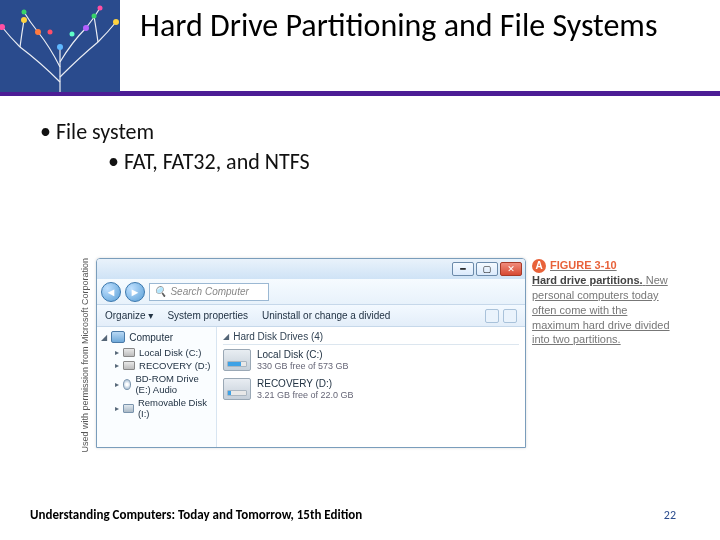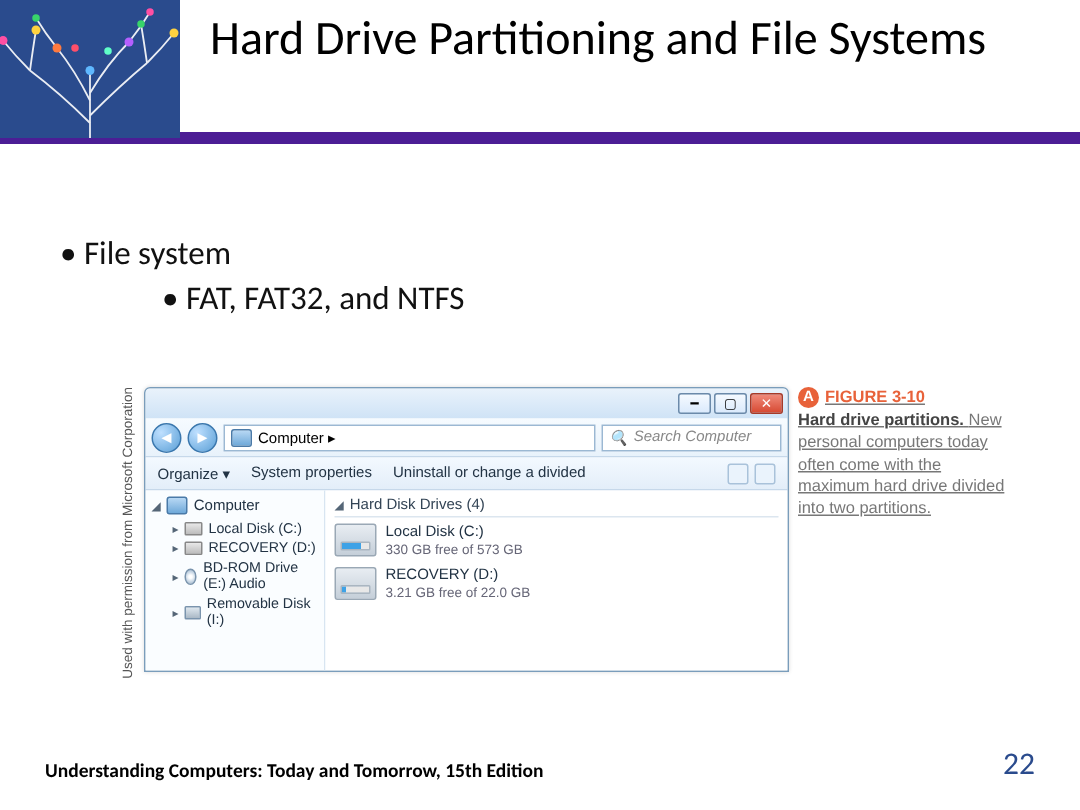--- a/index.html
+++ b/index.html
@@ -7,21 +7,21 @@
     width: 720px; height: 540px;
     font-family: Calibri, "Segoe UI", Arial, sans-serif;
     background: #fff;
     position: relative;
     overflow: hidden;
   }
   
   .header {
     position: relative;
     height: 96px;
-    border-bottom: 8px solid #4c1d95;
+    border-bottom: 5px solid #4c1d95;
   }
   .header-logo {
     position: absolute;
     left: 0; top: 0;
     width: 120px; height: 92px;
     background: #2a4b8d;
     overflow: hidden;
   }
   .tree {
     position: absolute;
@@ -34,21 +34,20 @@
     font-size: 32px;
     line-height: 1.15;
     color: #000;
     font-weight: 400;
   }
   
   .body {
     padding: 22px 30px 0 40px;
     font-size: 22px;
     color: #111;
-    margin-top: 37px;
   }
   .b1 { margin-left: 0; }
   .b2 { margin-left: 26px; font-size: 22px; }
   .b3 { margin-left: 68px; font-size: 22px; }
   .bullet::before { content: "• "; }
   .dash::before { content: "– "; }
   .b1, .b2, .b3 { margin-bottom: 2px; line-height: 1.25; }
 
   
   .figure-wrap {
@@ -197,22 +196,22 @@
   .footer {
     position: absolute;
     bottom: 18px; left: 30px;
     font-size: 13px;
     font-weight: 600;
     color: #000;
     font-family: Calibri, Arial, sans-serif;
   }
   .pagenum {
     position: absolute;
-    bottom: 18px; right: 30px;
-    font-size: 21px;
+    bottom: 18px; right: 44px;
+    font-size: 12px;
     color: #2a4b8d;
   }
 </style>
 </head>
 <body>
 
 <div class="header">
   <div class="header-logo">
     <svg class="tree" viewBox="0 0 140 110">
       <g stroke="#fff" stroke-width="1.2" fill="none" opacity="0.9">
@@ -256,24 +255,20 @@
 
   <div class="win-window">
     <div class="win-title">
       <div class="win-btn min">━</div>
       <div class="win-btn max">▢</div>
       <div class="win-btn close">✕</div>
     </div>
     <div class="win-nav">
       <div class="nav-arrow">◄</div>
       <div class="nav-arrow">►</div>
-      <div class="addr">
-        <span class="comp-ico"></span>
-        <span>Computer ▸</span>
-      </div>
       <div class="search">
         <span>🔍</span>
         <span>Search Computer</span>
       </div>
     </div>
     <div class="toolbar">
       <span>Organize ▾</span>
       <span>System properties</span>
       <span>Uninstall or change a divided</span>
       <span class="right">

